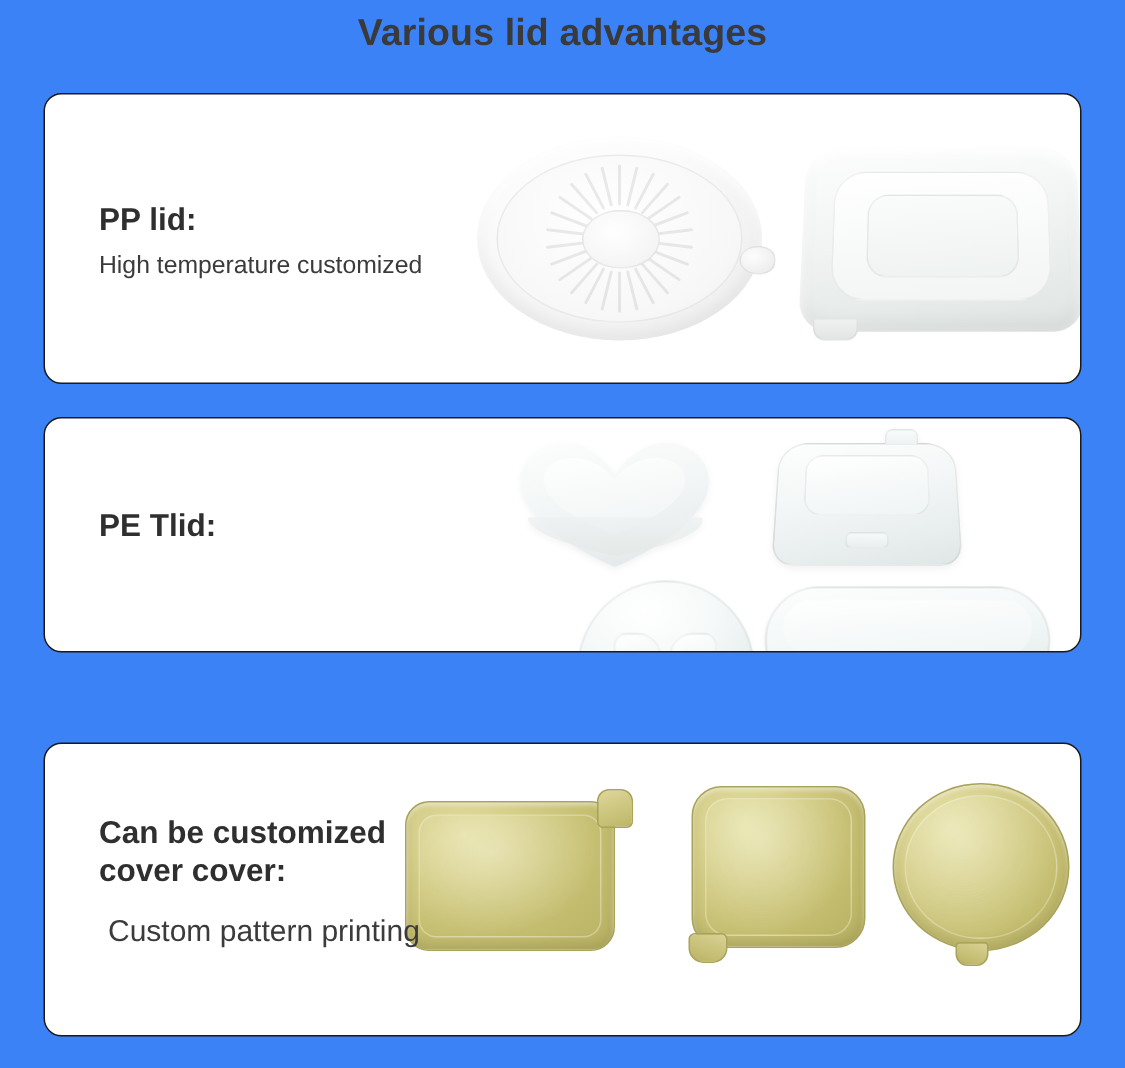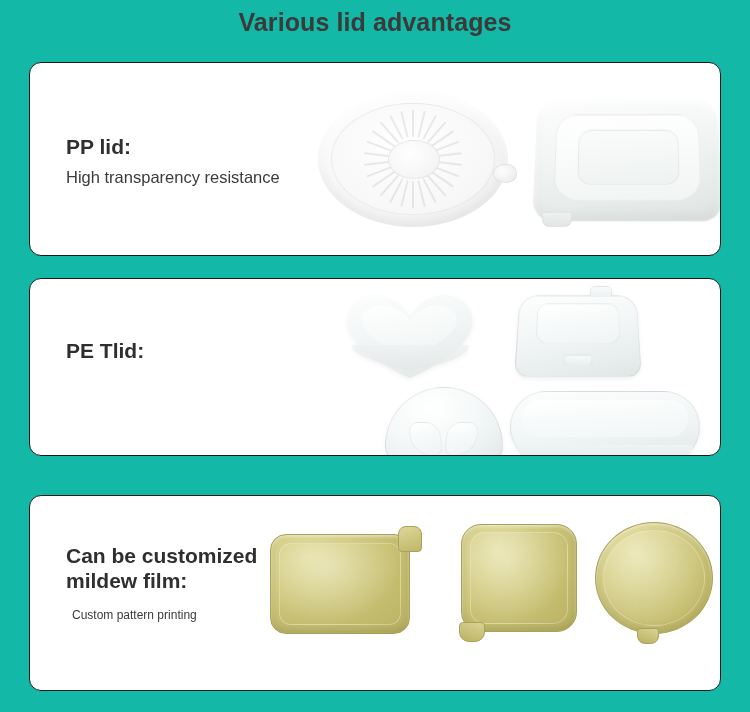--- a/index.html
+++ b/index.html
@@ -2,42 +2,42 @@
 <html><head>
 <meta charset="utf-8">
 <style>
   * { box-sizing: border-box; margin: 0; padding: 0; }
   html, body {
     width: 750px; height: 712px;
     background: #ffffff;
     font-family: "Liberation Sans", sans-serif;
     overflow: hidden;
   }
-  #page { position: relative; width: 750px; height: 712px; background: #14b8a6; }
+  #page { position: relative; width: 750px; height: 712px; background: #3b82f6; }
 
   .page-title {
     position: absolute;
     top: 8px; left: 0; width: 750px;
     text-align: center;
     font-size: 25px;
     font-weight: bold;
     color: #3a3a3a;
     letter-spacing: 0.1px;
   }
 
   .panel {
     position: absolute;
     left: 29px; width: 692px;
     border: 1px solid #1a1a1a;
     border-radius: 12px;
     background: #fff;
     overflow: hidden;
   }
   #panel-1 { top: 62px;  height: 194px; }
-  #panel-2 { top: 278px; height: 178px; }
+  #panel-2 { top: 278px; height: 157px; }
   #panel-3 { top: 495px; height: 196px; }
 
   .panel-text {
     position: absolute;
     left: 36px;
     z-index: 5;
   }
   .panel-heading {
     font-size: 21px;
     font-weight: bold;
@@ -48,21 +48,21 @@
   .panel-desc {
     font-size: 16.5px;
     color: #3b3b3b;
     line-height: 1.55;
     margin-top: 5px;
     white-space: pre-line;
   }
   #panel-1 .panel-text { top: 72px; }
   #panel-2 .panel-text { top: 60px; }
   #panel-3 .panel-text { top: 48px; }
-  #panel-3 .panel-desc { margin-top: 12px; padding-left: 6px; font-size: 12px; }
+  #panel-3 .panel-desc { margin-top: 12px; padding-left: 6px; font-size: 20px; }
 
   .art { position: absolute; }
 
   
   
   #pp-round {
     left: 288px; top: 28px; width: 190px; height: 136px;
   }
   #pp-round .disc {
     position: absolute; inset: 0;
@@ -284,21 +284,21 @@
 <body>
 
 <div id="page">
 
   <div class="page-title">Various lid advantages</div>
 
   <section class="panel" id="panel-1">
 
     <div class="panel-text">
       <div class="panel-heading">PP lid:</div>
-      <div class="panel-desc">High transparency resistance</div>
+      <div class="panel-desc">High temperature customized</div>
     </div>
 
     <div class="art" id="pp-round">
       <div class="disc"></div>
       <div class="rim"></div>
       <div class="ribs" id="pp-ribs">
           <i style="transform: translate(-50%, 0px) rotate(0deg) translateY(22px) scaleY(1.05);"></i>
           <i style="transform: translate(-50%, 0px) rotate(13.8462deg) translateY(22px) scaleY(1.05);"></i>
           <i style="transform: translate(-50%, 0px) rotate(27.6923deg) translateY(22px) scaleY(1.05);"></i>
           <i style="transform: translate(-50%, 0px) rotate(41.5385deg) translateY(22px) scaleY(1.05);"></i>
@@ -372,21 +372,21 @@
         <div class="obase"></div>
       </div>
     </div>
 
   </section>
 
   <section class="panel" id="panel-3">
 
     <div class="panel-text">
       <div class="panel-heading">Can be customized
-mildew film:</div>
+cover cover:</div>
       <div class="panel-desc">Custom pattern printing</div>
     </div>
 
     <div class="art" id="foil-rect">
       <div class="fr">
         <div class="fr-in"></div>
       </div>
       <div class="fr-tab"></div>
     </div>
 

